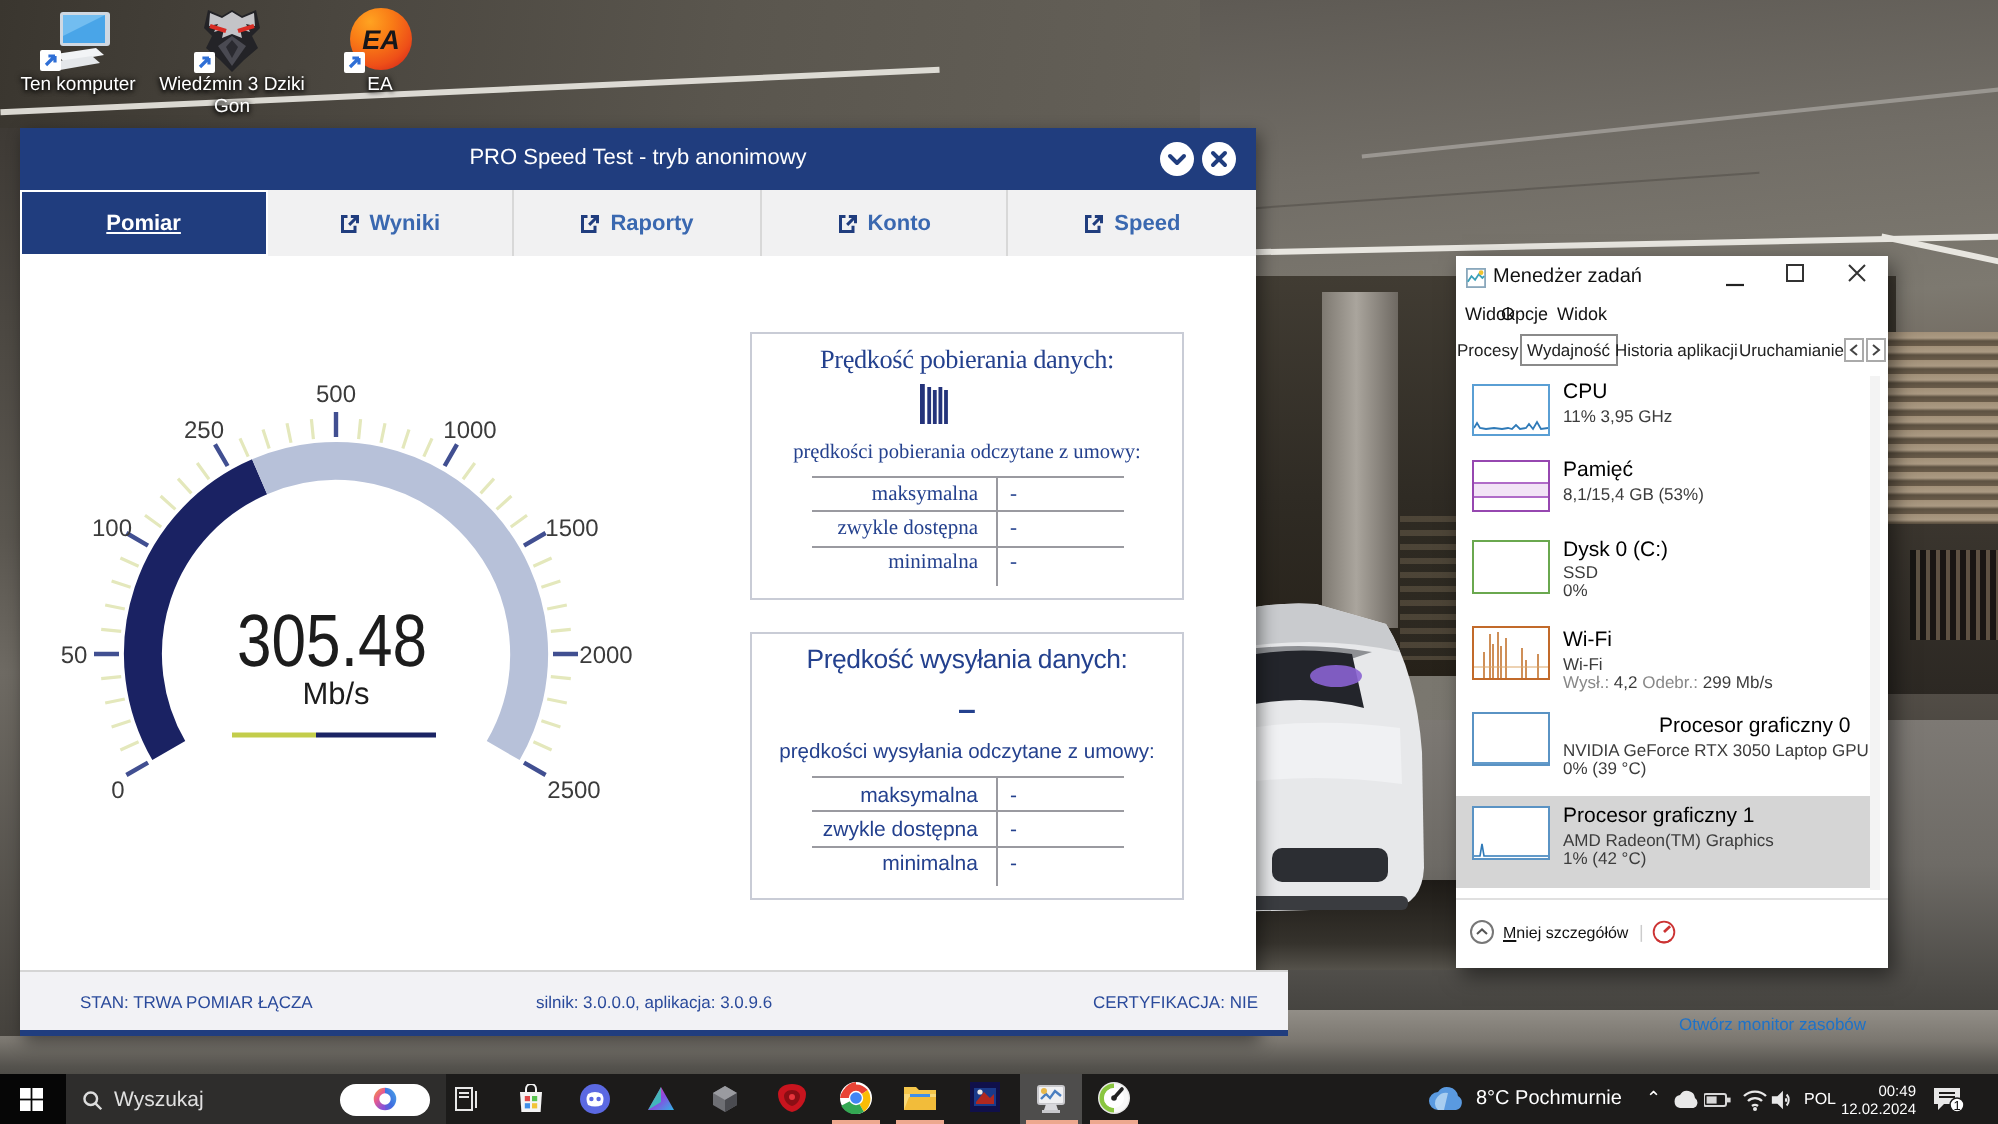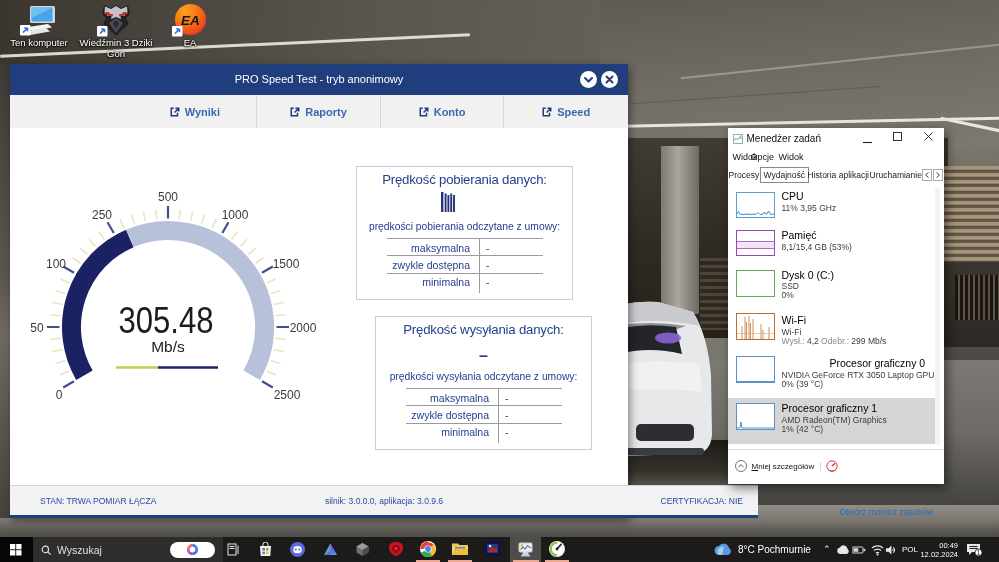--- a/index.html
+++ b/index.html
@@ -25,21 +25,21 @@
 
 #win{left:10px;top:64px;width:618px;height:454px;background:#fff;box-shadow:2px 3px 8px rgba(0,0,0,.45);}
 #wtitle{left:0;top:0;width:618px;height:31px;background:#203d7e;color:#fff;text-align:center;line-height:31px;font-size:11px;}
 .wbtn{top:7px;width:17px;height:17px;border-radius:50%;background:#fff;}
 #tabs{left:0;top:31px;width:618px;height:33px;background:#f1f1f2;border-bottom:1px solid #e2e2e2;}
 .tab{top:0;height:33px;width:123.6px;box-sizing:border-box;border-right:1px solid #d8d8d8;color:#3a68b0;font-size:11px;font-weight:bold;display:flex;align-items:center;justify-content:center;gap:5px;}
 #tab0{left:0;background:#203d7e;color:#fff;border:1px solid #fff;}
 #tab0 span{text-decoration:underline;}
 .ticon{width:10px;height:10px;}
 #content{left:0;top:64px;width:618px;height:358px;background:#fff;}
-#status{left:0;top:421px;width:748px;height:33px;background:#f2f2f5;border-top:1px solid #d5d5d5;border-bottom:3px solid #203d7e;box-sizing:border-box;color:#2a4a9b;font-size:8.5px;}
+#status{left:0;top:421px;width:634px;height:33px;background:#f2f2f5;border-top:1px solid #d5d5d5;border-bottom:3px solid #203d7e;box-sizing:border-box;color:#2a4a9b;font-size:8.5px;}
 
 .panel{width:217px;height:134px;border:1px solid #c9ccd6;background:#fff;box-sizing:border-box;text-align:center;}
 .ptitle{position:absolute;left:0;width:100%;top:5px;font-size:13.2px;color:#24418e;letter-spacing:-.2px;}
 .psub{position:absolute;left:0;width:100%;font-size:10.3px;color:#24418e;top:54px;}
 .ptable{position:absolute;left:30px;top:71px;width:156px;}
 .prow{height:16.3px;border-top:1px solid #9a9aa0;position:relative;font-size:10.5px;color:#24418e;}
 .pl{position:absolute;right:73px;top:2.5px;white-space:nowrap;}
 .pr{position:absolute;left:99px;top:2.5px;}
 .pdiv{position:absolute;left:92px;top:0;width:1px;height:55px;background:#9a9aa0;}
 
@@ -137,20 +137,23 @@
 
 <div class="abs" id="win">
  <div class="abs" id="wtitle">PRO Speed Test - tryb anonimowy</div>
  <div class="abs wbtn" style="left:570px;"><svg width="17" height="17" viewBox="0 0 17 17">
         <path d="M5 7 L8.5 10.5 L12 7" stroke="#203d7e" stroke-width="2" fill="none" stroke-linecap="round" stroke-linejoin="round"></path>
       </svg></div>
  <div class="abs wbtn" style="left:591px;"><svg width="17" height="17" viewBox="0 0 17 17">
         <path d="M5.5 5.5 L11.5 11.5 M11.5 5.5 L5.5 11.5" stroke="#203d7e" stroke-width="2" fill="none" stroke-linecap="round"></path>
       </svg></div>
  <div class="abs" id="tabs">
+  <div class="abs tab" id="tab0" style="left:0;">
+        <span>Pomiar</span>
+      </div>
   <div class="abs tab" style="left:123.6px;">
         <svg class="ticon" viewBox="0 0 12 12">
           <path d="M1.5 3 L1.5 10.5 L9 10.5 L9 7 M4.5 1.5 L1.5 1.5 L1.5 3 M6.5 1.5 L10.5 1.5 L10.5 5.5 M10.5 1.5 L5.5 6.5" stroke="#203d7e" stroke-width="1.8" fill="none"></path>
         </svg>
         <span>Wyniki</span>
       </div>
   <div class="abs tab" style="left:247.2px;">
         <svg class="ticon" viewBox="0 0 12 12">
           <path d="M1.5 3 L1.5 10.5 L9 10.5 L9 7 M4.5 1.5 L1.5 1.5 L1.5 3 M6.5 1.5 L10.5 1.5 L10.5 5.5 M10.5 1.5 L5.5 6.5" stroke="#203d7e" stroke-width="1.8" fill="none"></path>
         </svg>
@@ -190,21 +193,21 @@
     <text x="287" y="268">1500</text>
           <text x="304" y="331.5">2000</text>
           <text x="288" y="399">2500</text>
    </g>
    <text x="167" y="333" font-size="37" fill="#1c1c1c" text-anchor="middle" font-family="Liberation Sans" textLength="95" lengthAdjust="spacingAndGlyphs">305.48</text>
    <text x="169" y="352" font-size="15.5" fill="#1c1c1c" text-anchor="middle" font-family="Liberation Sans">Mb/s</text>
    <path d="M117 367.5 L159 367.5" stroke="#c3cd4b" stroke-width="2.6"></path>
    <path d="M159 367.5 L219 367.5" stroke="#1b2464" stroke-width="2.6"></path>
   </svg>
 
-  <div class="abs panel" style="left:346px;top:38px;">
+  <div class="abs panel" style="left:365px;top:38px;font-family:Liberation Serif, serif;">
    <div class="ptitle">Prędkość pobierania danych:</div>
    <svg class="abs" style="left:83.5px;top:25px;" width="15" height="20" viewBox="0 0 15 20">
           <g stroke="#24337a">
             <path d="M1.2 0 V20" stroke-width="2.4"></path>
             <path d="M4.6 1.5 V20 M7.4 3 V20 M10.2 1.5 V20 M13 3 V20" stroke-width="1.9"></path>
           </g>
         </svg>
    <div class="psub">prędkości pobierania odczytane z umowy:</div>
    <div class="ptable">
     <div class="prow">

